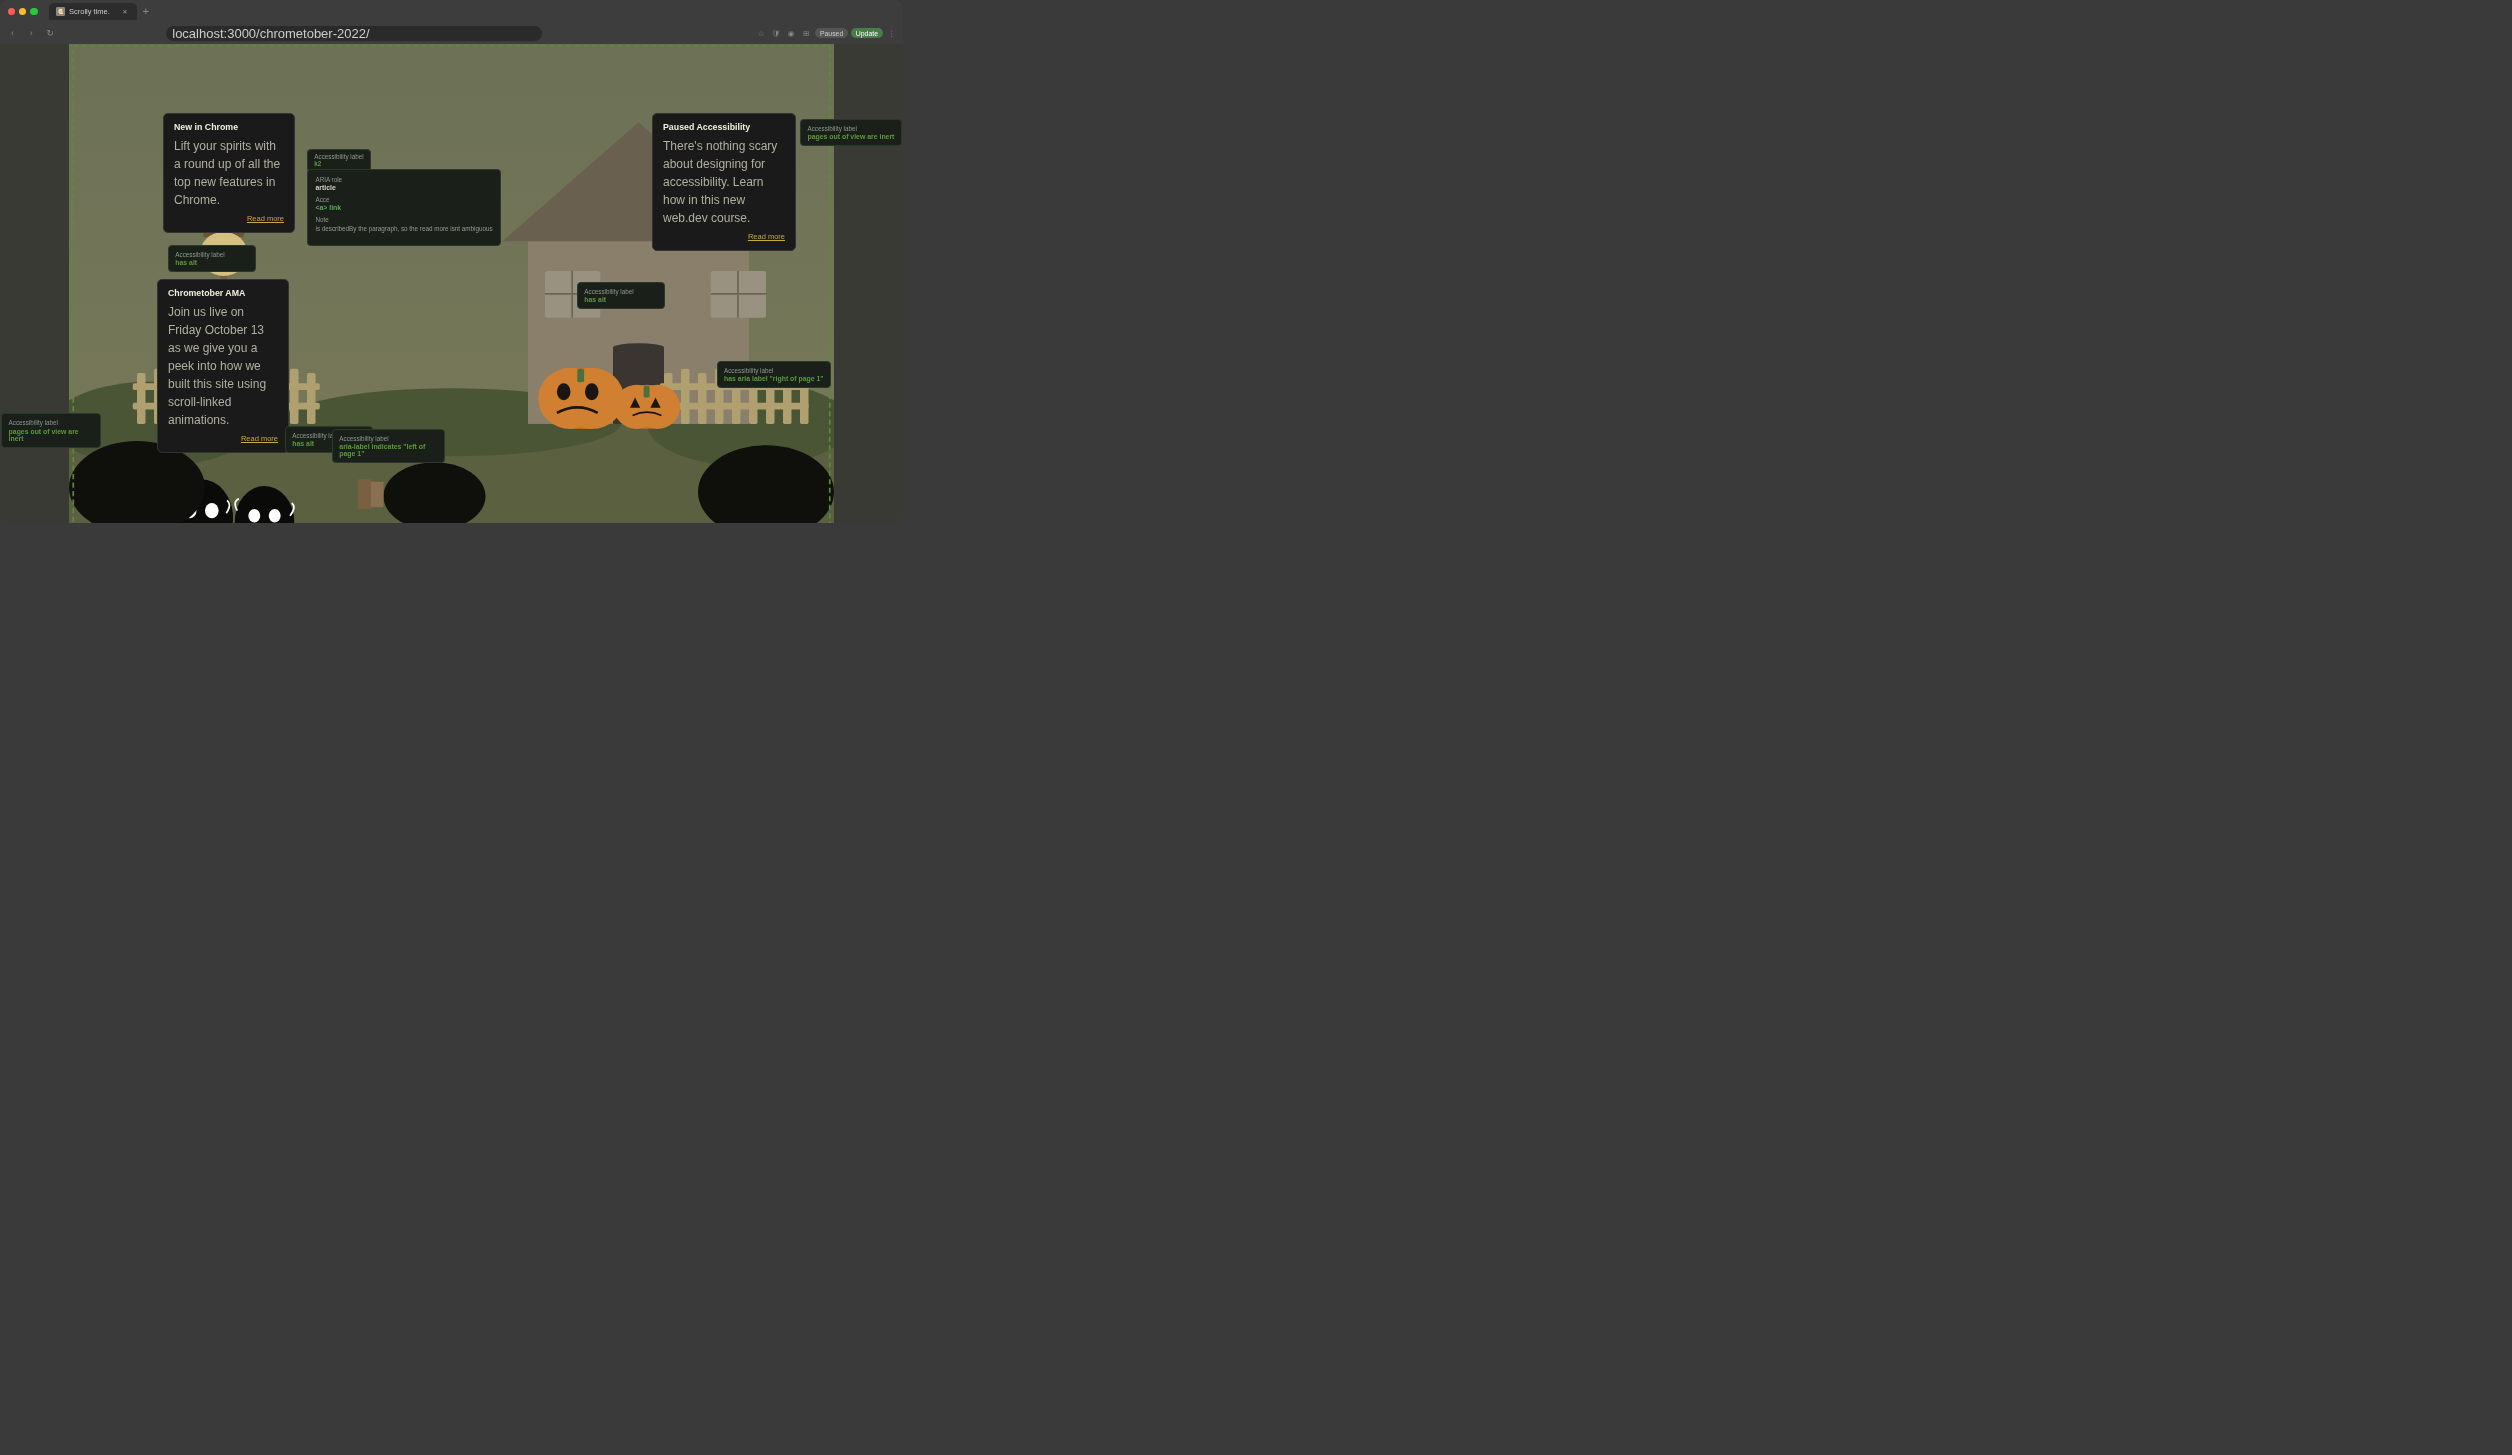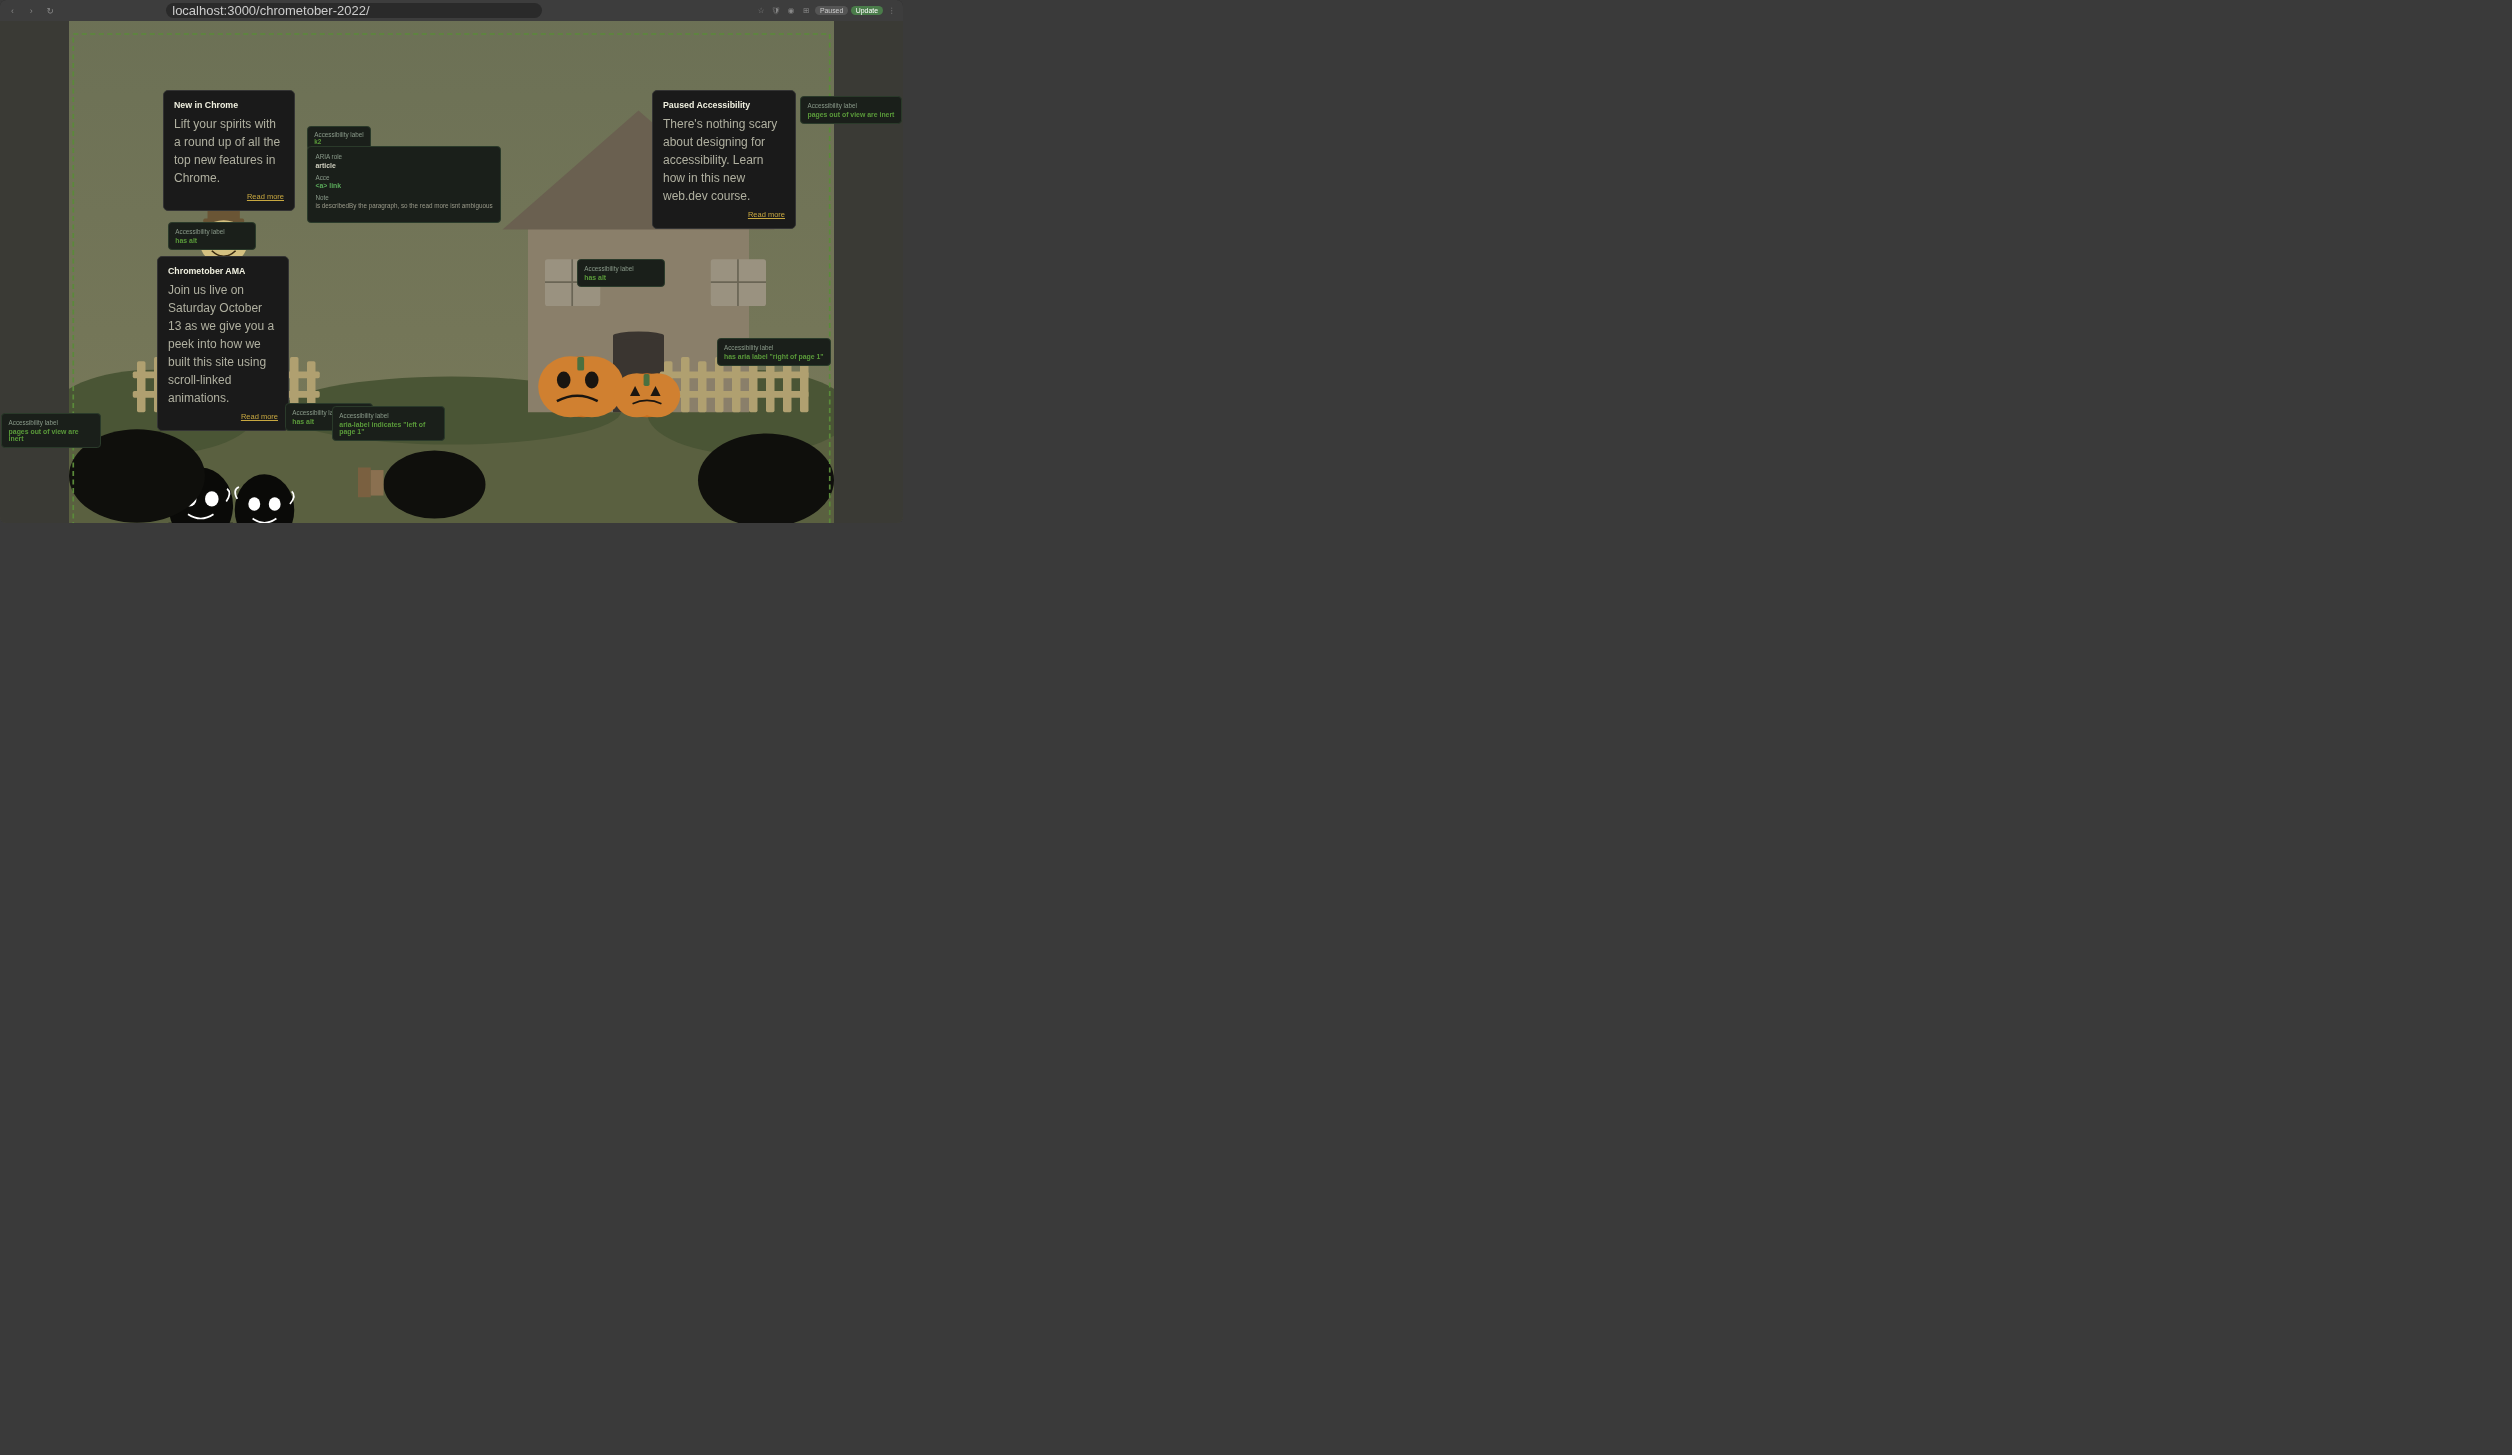--- a/index.html
+++ b/index.html
@@ -313,20 +313,35 @@
       font-size: 6.3px;
       color: #8a9a8a;
       white-space: nowrap;
     }
   </style>
 </head>
 <body>
 
 <div class="browser-window">
 
+  <div class="title-bar">
+    <div class="traffic-lights">
+      <div class="traffic-light tl-red"></div>
+      <div class="traffic-light tl-yellow"></div>
+      <div class="traffic-light tl-green"></div>
+    </div>
+    <div class="tab-bar">
+      <div class="tab">
+        <div class="tab-favicon">📜</div>
+        <span>Scrolly time.</span>
+        <div class="tab-close">✕</div>
+      </div>
+      <div class="new-tab-btn">+</div>
+    </div>
+  </div>
 
   <div class="address-bar-row">
     <div class="nav-btn">‹</div>
     <div class="nav-btn">›</div>
     <div class="nav-btn">↻</div>
     <div class="address-bar">
       <span>localhost:3000/chrometober-2022/</span>
     </div>
     <div class="toolbar-icons">
       <div class="toolbar-icon">☆</div>
@@ -501,21 +516,21 @@
       </div>
 
       <div class="info-card" style="right: 38px; top: 69px; max-width: 144px;">
         <h3>Paused Accessibility</h3>
         <p>There's nothing scary about designing for accessibility. Learn how in this new web.dev course.</p>
         <a class="read-more">Read more</a>
       </div>
 
       <div class="info-card" style="left: 88px; top: 235px; max-width: 132px;">
         <h3>Chrometober AMA</h3>
-        <p>Join us live on Saturday October 13 as we give you a peek into how we built this site using scroll-linked animations.</p>
+        <p>Join us live on Friday October 13 as we give you a peek into how we built this site using scroll-linked animations.</p>
         <a class="read-more">Read more</a>
       </div>
 
       <div class="aria-popup" style="left: 238px; top: 125px;">
         <div class="aria-row">
           <div class="aria-row-title">ARIA role</div>
           <div class="aria-row-value">article</div>
         </div>
         <div class="aria-row">
           <div class="aria-row-title">Acce</div>

